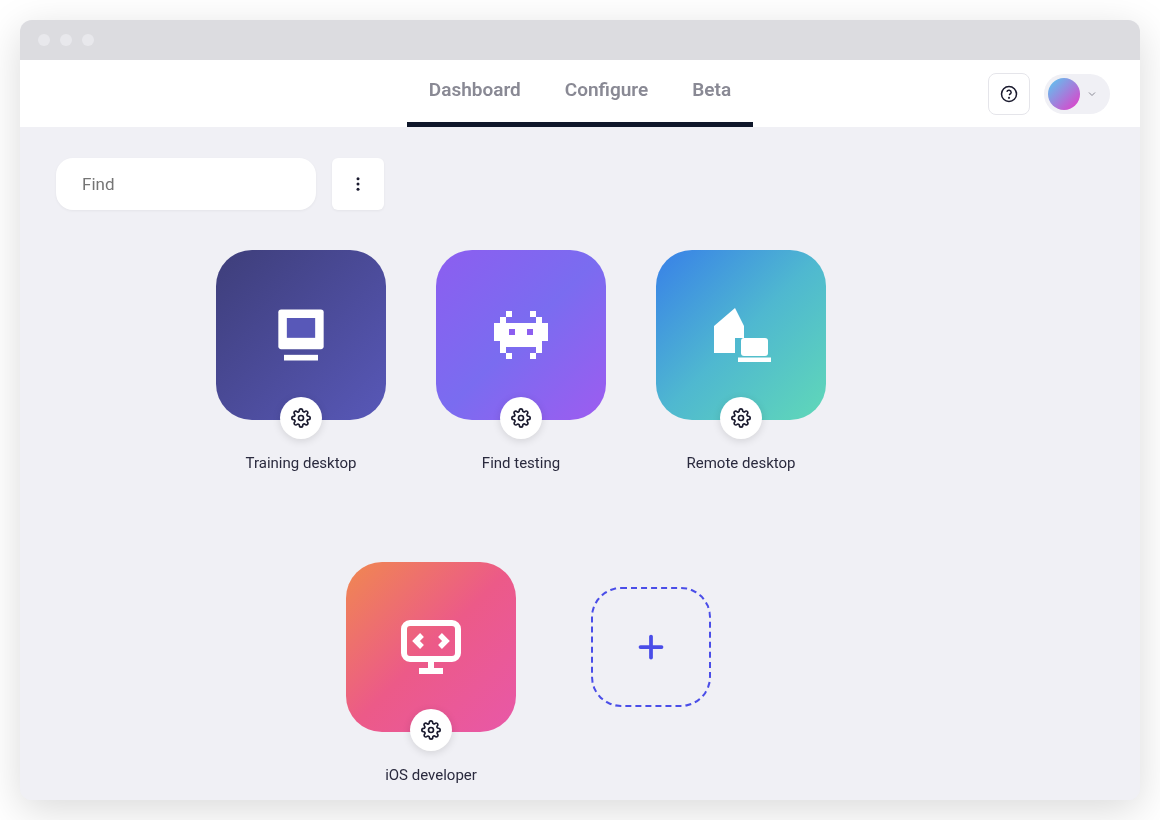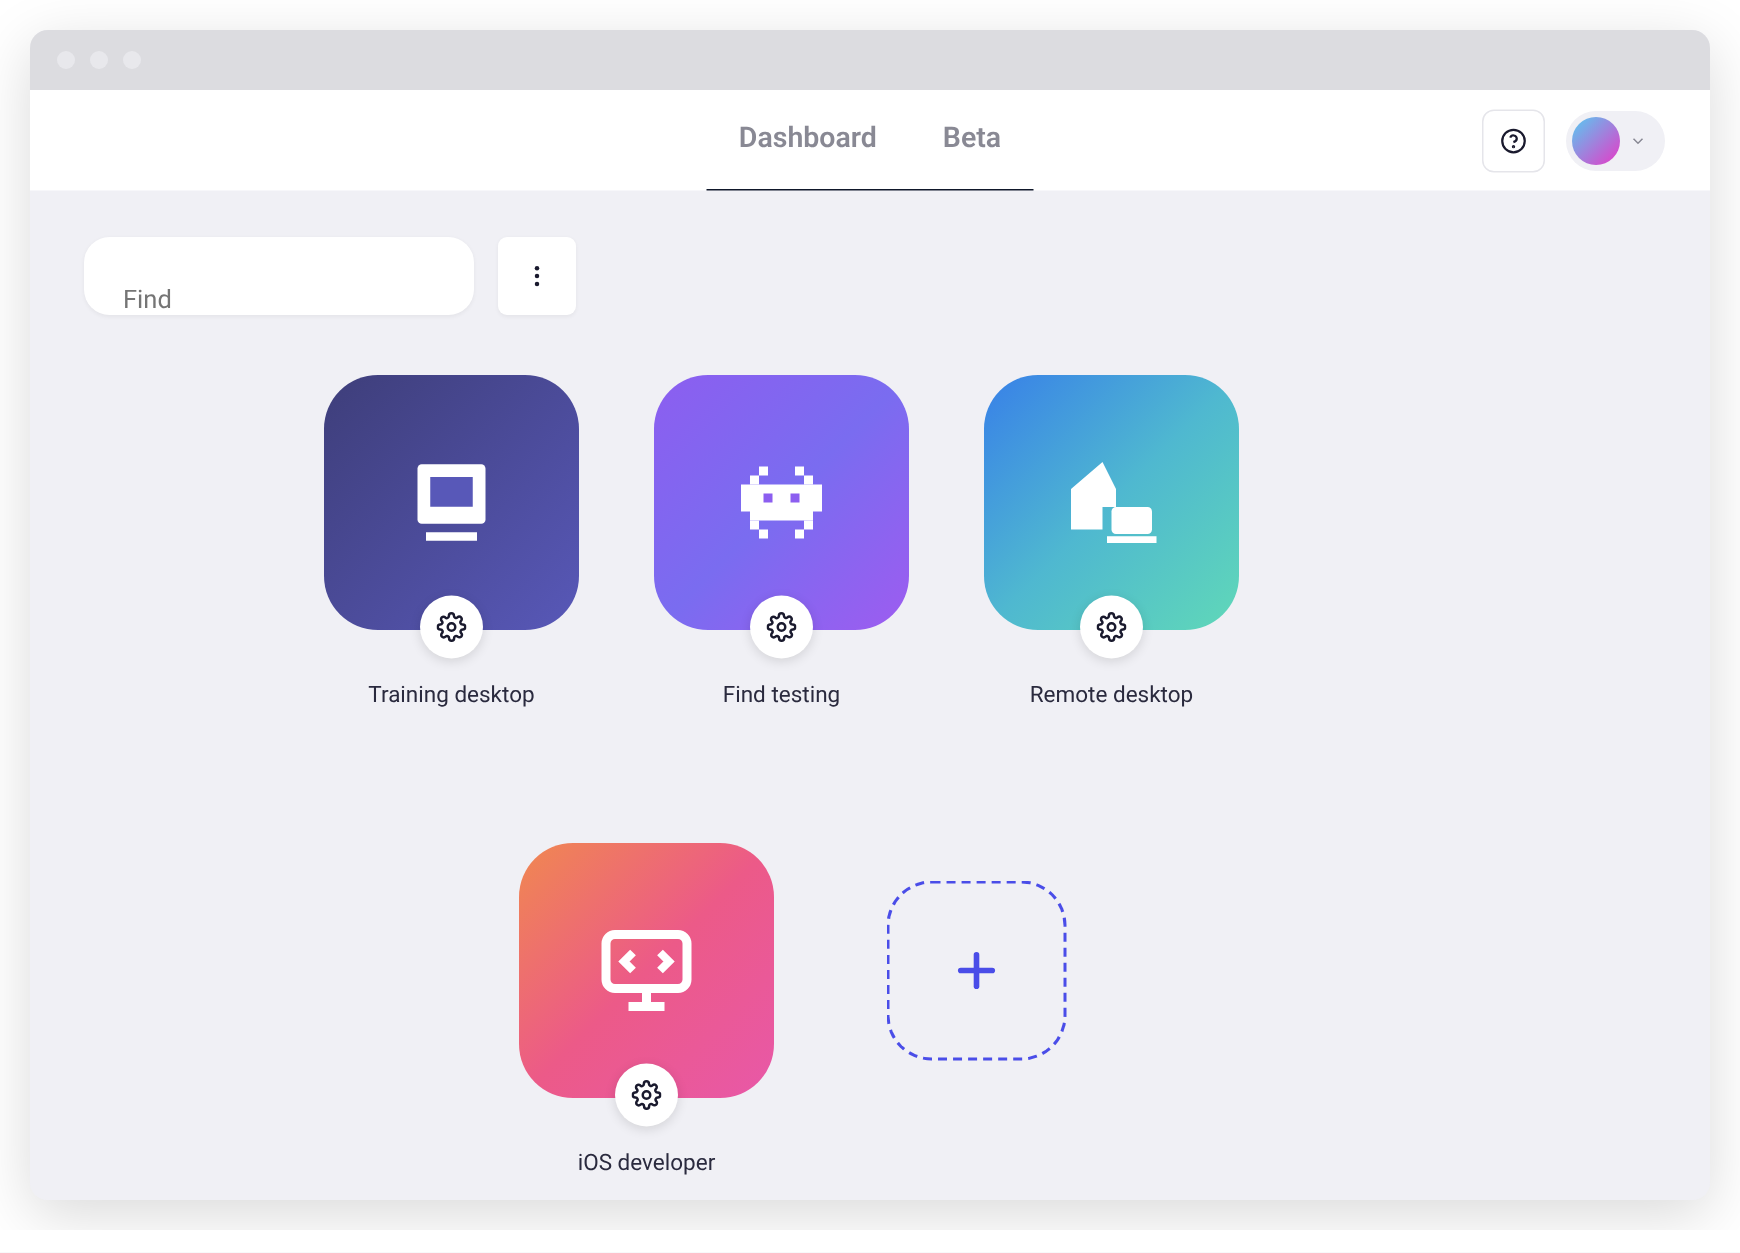--- a/index.html
+++ b/index.html
@@ -1,30 +1,30 @@
 <!DOCTYPE html>
 <html><head>
 <meta charset="utf-8">
 <style>
 *{box-sizing:border-box;margin:0;padding:0;font-family:-apple-system,BlinkMacSystemFont,"Segoe UI",Roboto,sans-serif}
 body{background:#fff;padding:20px}
 .window{width:1120px;height:780px;background:#f0f0f5;border-radius:12px;overflow:hidden;box-shadow:0 10px 40px rgba(0,0,0,0.15);position:relative}
 .titlebar{height:40px;background:#dcdce0;display:flex;align-items:center;padding:0 18px;gap:10px}
 .dot{width:12px;height:12px;border-radius:50%;background:#e8e8ec}
 .header{height:68px;background:#fff;display:flex;align-items:center;justify-content:center;padding:0 30px;position:relative;border-bottom:1px solid #f0f0f5}
-.tabs{display:flex;gap:0;border-bottom:1px solid #0f172a;height:100%;align-items:stretch}
+.tabs{display:flex;gap:0;border-bottom:5px solid #0f172a;height:100%;align-items:stretch}
 .tab{padding:0 22px;display:flex;align-items:center;font-size:19px;font-weight:600;color:#898994;cursor:pointer;border-bottom:3px solid transparent}
 .tab.active{color:#1a1a2e;border-bottom-color:#4a4de8}
 .header-right{position:absolute;right:30px;display:flex;align-items:center;gap:14px}
 .help-btn{width:42px;height:42px;border:1px solid #e5e5ea;border-radius:8px;display:flex;align-items:center;justify-content:center;cursor:pointer;background:#fff}
 .avatar-menu{display:flex;align-items:center;gap:6px;background:#f0f0f5;border-radius:22px;padding:4px 12px 4px 4px;cursor:pointer}
 .avatar{width:32px;height:32px;border-radius:50%;background:linear-gradient(135deg,#56ccf2,#e838c7)}
 .content{background:#f0f0f5;padding:30px 36px}
 .toolbar{display:flex;gap:16px;margin-bottom:40px}
-.search{width:260px;height:52px;background:#fff;border-radius:17px;display:flex;align-items:flex-end;padding:0 16px;gap:10px;box-shadow:0 1px 3px rgba(0,0,0,0.05)}
+.search{width:260px;height:52px;background:#fff;border-radius:17px;display:flex;align-items:center;padding:0 16px;gap:10px;box-shadow:0 1px 3px rgba(0,0,0,0.05)}
 .search input{border:none;outline:none;font-size:17px;color:#898994;flex:1;background:transparent}
 .more-btn{width:52px;height:52px;background:#fff;border-radius:6px;display:flex;align-items:center;justify-content:center;cursor:pointer;box-shadow:0 1px 3px rgba(0,0,0,0.05)}
 .grid{display:flex;flex-wrap:wrap;gap:90px 50px;padding:0 0 0 160px}
 .card{display:flex;flex-direction:column;align-items:center;position:relative;width:170px}
 .tile{width:170px;height:170px;border-radius:36px;display:flex;align-items:center;justify-content:center;position:relative;cursor:pointer}
 .tile-training{background:linear-gradient(135deg,#3e3e7a,#5858b8)}
 .tile-beta{background:linear-gradient(135deg,#8c5ef0,#7a6cf0,#9d5cf0)}
 .tile-remote{background:linear-gradient(135deg,#3880e8,#4fb8d0,#60d8b8)}
 .tile-ios{background:linear-gradient(135deg,#f08850,#ec5a88,#e858a8)}
 .gear-badge{position:absolute;bottom:-19px;left:50%;transform:translateX(-50%);width:42px;height:42px;background:#fff;border-radius:50%;display:flex;align-items:center;justify-content:center;box-shadow:0 2px 8px rgba(0,0,0,0.12);cursor:pointer}
@@ -37,20 +37,21 @@
 <div class="window">
   <div class="titlebar">
     <div class="dot"></div>
     <div class="dot"></div>
     <div class="dot"></div>
   </div>
 
   <div class="header">
     <div class="tabs">
       <div class="tab">Dashboard</div>
+      <div class="tab">Configure</div>
       <div class="tab">Beta</div>
     </div>
     <div class="header-right">
       <div class="help-btn">
         <svg width="18" height="18" viewBox="0 0 24 24" fill="none" stroke="#1a1a2e" stroke-width="2">
             <circle cx="12" cy="12" r="10"></circle>
             <path d="M9.1 9a3 3 0 0 1 5.8 1c0 2-3 3-3 3"></path>
             <circle cx="12" cy="17" r="0.5" fill="#1a1a2e"></circle>
           </svg>
       </div>

